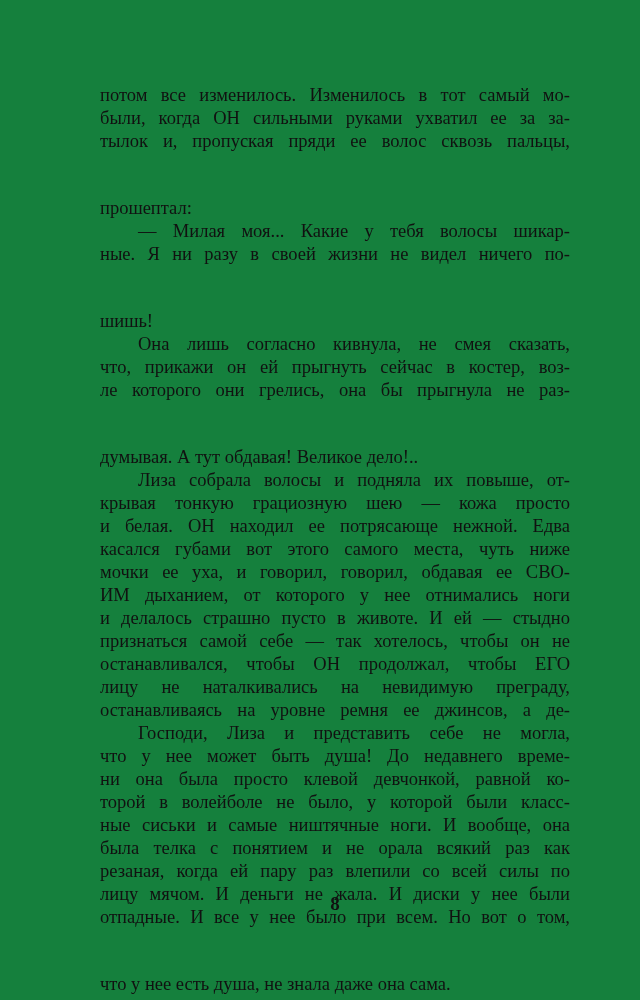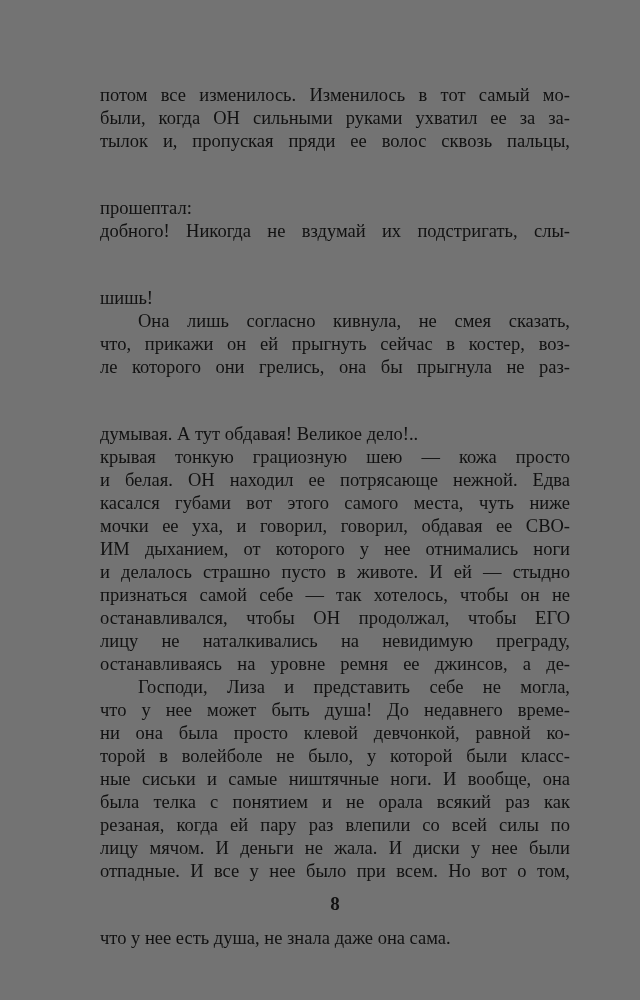--- a/index.html
+++ b/index.html
@@ -4,21 +4,21 @@
 <style>
   html, body {
     margin: 0;
     padding: 0;
     background: #ffffff;
   }
   .page {
     position: relative;
     width: 640px;
     height: 1000px;
-    background: #737373;
+    background: #15803d;
     font-family: "Liberation Serif", "DejaVu Serif", serif;
     color: #111111;
     overflow: hidden;
   }
   .text-block {
     position: absolute;
     left: 100px;
     top: 84px;
     width: 470px;
     font-size: 18.5px;
@@ -57,30 +57,32 @@
 
 <div class="page">
   <div class="text-block">
       <div class="paragraph">
         <div class="line">потом все изменилось. Изменилось в тот самый мо-</div>
         <div class="line">были, когда ОН сильными руками ухватил ее за за-</div>
         <div class="line">тылок и, пропуская пряди ее волос сквозь пальцы,</div>
         <div class="line last">прошептал:</div>
       </div>
       <div class="paragraph">
-        <div class="line">добного! Никогда не вздумай их подстригать, слы-</div>
+        <div class="line indent">— Милая моя... Какие у тебя волосы шикар-</div>
+        <div class="line">ные. Я ни разу в своей жизни не видел ничего по-</div>
         <div class="line last">шишь!</div>
       </div>
       <div class="paragraph">
         <div class="line indent">Она лишь согласно кивнула, не смея сказать,</div>
         <div class="line">что, прикажи он ей прыгнуть сейчас в костер, воз-</div>
         <div class="line">ле которого они грелись, она бы прыгнула не раз-</div>
         <div class="line last">думывая. А тут обдавая! Великое дело!..</div>
       </div>
       <div class="paragraph">
+        <div class="line indent">Лиза собрала волосы и подняла их повыше, от-</div>
         <div class="line">крывая тонкую грациозную шею — кожа просто</div>
         <div class="line">и белая. ОН находил ее потрясающе нежной. Едва</div>
         <div class="line">касался губами вот этого самого места, чуть ниже</div>
         <div class="line">мочки ее уха, и говорил, говорил, обдавая ее СВО-</div>
         <div class="line">ИМ дыханием, от которого у нее отнимались ноги</div>
         <div class="line">и делалось страшно пусто в животе. И ей — стыдно</div>
         <div class="line">признаться самой себе — так хотелось, чтобы он не</div>
         <div class="line">останавливался, чтобы ОН продолжал, чтобы ЕГО</div>
         <div class="line">лицу не наталкивались на невидимую преграду,</div>
         <div class="line">останавливаясь на уровне ремня ее джинсов, а де-</div>

